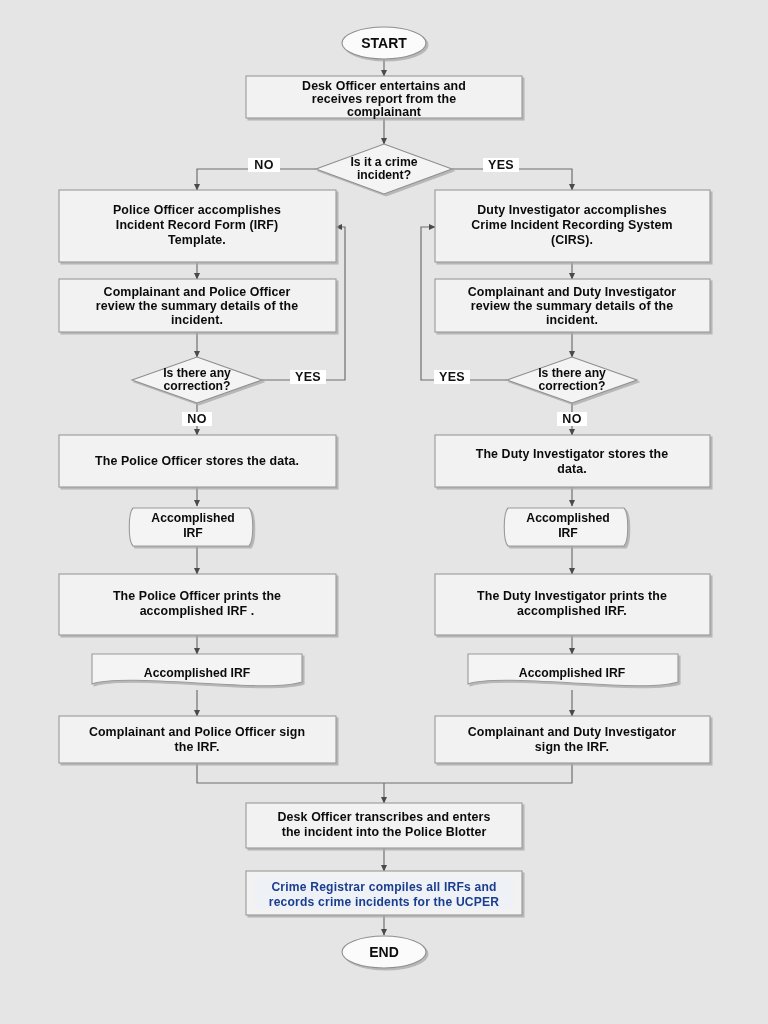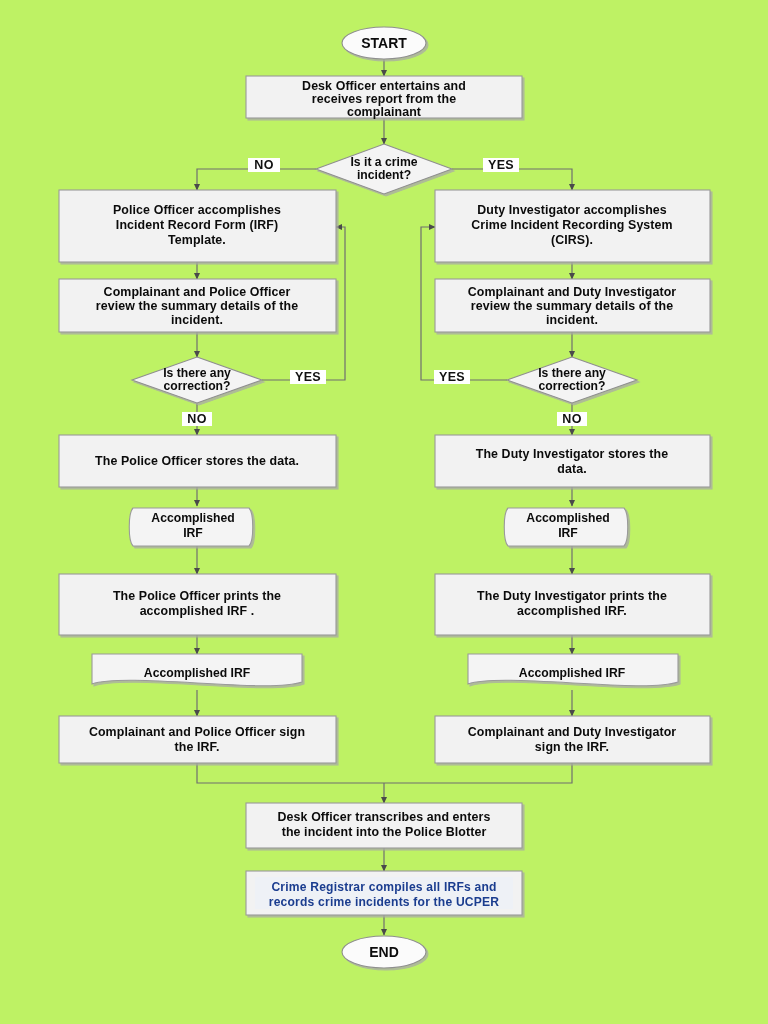--- a/index.html
+++ b/index.html
@@ -10,21 +10,21 @@
   body {
     width: 768px;
     height: 1024px;
     font-family: "Liberation Sans", sans-serif;
     overflow: hidden;
   }
   #chart-root {
     position: relative;
     width: 768px;
     height: 1024px;
-    background: #bef264;
+    background: #e5e5e5;
   }
   svg.flow {
     display: block;
     width: 768px;
     height: 1024px;
   }
   .node-shape {
     fill: #f2f2f2;
     stroke: #9a9a9a;
     stroke-width: 1.1;

